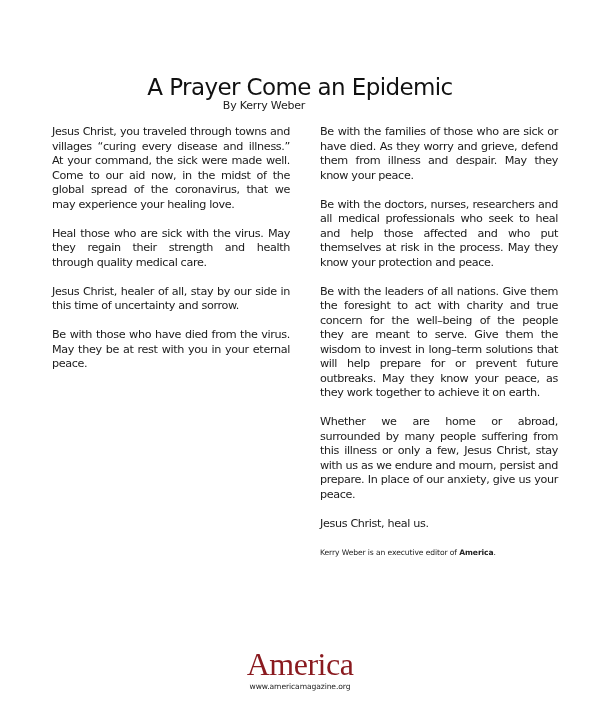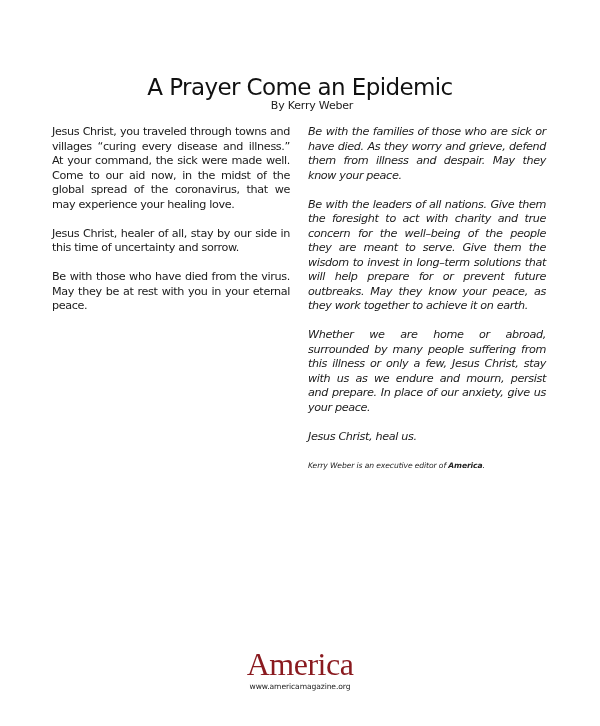--- a/index.html
+++ b/index.html
@@ -1,47 +1,49 @@
 <!DOCTYPE html>
 <html><head>
   <meta charset="utf-8">
   <style>
     html, body { margin: 0; padding: 0; background: #ffffff; }
     body { width: 600px; height: 726px; position: relative; overflow: hidden;
            font-family: "DejaVu Sans", "Liberation Sans", sans-serif; color: #1a1a1a; }
     .title { position: absolute; top: 74px; left: 0; width: 600px; text-align: center;
              font-size: 23px; letter-spacing: -0.6px; color: #111; }
     .byline { position: absolute; top: 99px; left: 0; width: 528px; text-align: center;
-              font-size: 11px; letter-spacing: -0.2px; color: #222; padding-left: 48px; }
+              font-size: 11px; letter-spacing: -0.2px; color: #222; }
     .col { position: absolute; top: 125px; font-size: 11.2px; line-height: 14.5px;
            letter-spacing: -0.35px; text-align: justify; color: #1a1a1a; }
     .col.left { left: 52px; width: 238px; }
-    .col.right { left: 308px; width: 238px; font-style: italic; }
+    .col.right { left: 320px; width: 238px; }
     .col p { margin: 0 0 14.5px 0; }
     .note { font-size: 7.6px; letter-spacing: -0.1px; margin-top: 2px; text-align: left; color: #222; }
     .note b { font-weight: bold; }
     .logo { position: absolute; top: 648px; left: 0; width: 600px; text-align: center; }
     .logo-word { font-family: "Liberation Serif", "DejaVu Serif", serif; font-size: 32px;
                  color: #8a1a1f; letter-spacing: -0.5px; line-height: 32px; display: block; }
     .logo-url { font-size: 7.6px; color: #222; display: block; margin-top: 2px; letter-spacing: -0.1px; }
   </style>
 </head>
 <body>
 
 <div class="title">A Prayer Come an Epidemic</div>
 <div class="byline">By  Kerry Weber</div>
 
 <div class="col left">
   <p>Jesus Christ, you traveled through towns and villages “curing every disease and illness.” At your command, the sick were made well. Come to our aid now, in the midst of the global spread of the coronavirus, that we may experience your healing love.</p>
+  <p>Heal those who are sick with the virus. May they regain their strength and health through quality medical care.</p>
   <p>Jesus Christ, healer of all, stay by our side in this time of uncertainty and sorrow.</p>
   <p>Be with those who have died from the virus. May they be at rest with you in your eternal peace.</p>
 </div>
 
 <div class="col right">
   <p>Be with the families of those who are sick or have died. As they worry and grieve, defend them from illness and despair. May they know your peace.</p>
+  <p>Be with the doctors, nurses, researchers and all medical professionals who seek to heal and help those affected and who put themselves at risk in the process. May they know your protection and peace.</p>
   <p>Be with the leaders of all nations. Give them the foresight to act with charity and true concern for the well–being of the people they are meant to serve. Give them the wisdom to invest in long–term solutions that will help prepare for or prevent future outbreaks. May they know your peace, as they work together to achieve it on earth.</p>
   <p>Whether we are home or abroad, surrounded by many people suffering from this illness or only a few, Jesus Christ, stay with us as we endure and mourn, persist and prepare. In place of our anxiety, give us your peace.</p>
   <p>Jesus Christ, heal us.</p>
   <div class="note"><span>Kerry Weber is an executive editor of </span><b>America</b><span>.</span></div>
 </div>
 
 <div class="logo">
   <span class="logo-word">America</span>
   <span class="logo-url">www.americamagazine.org</span>
 </div>

